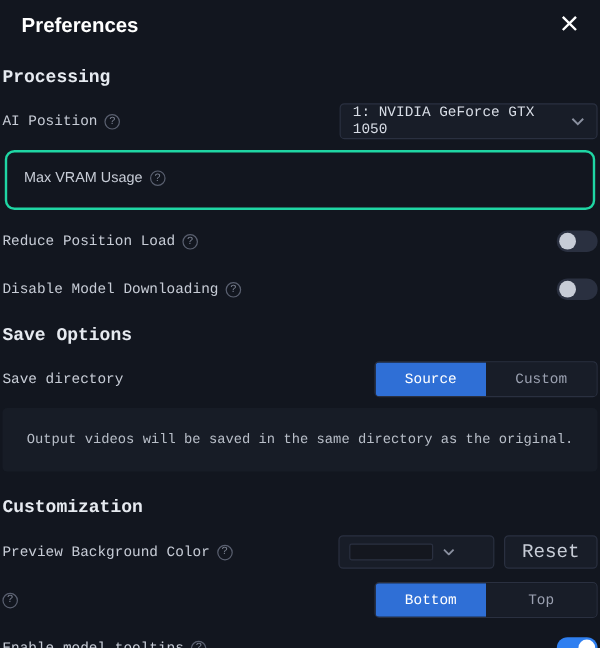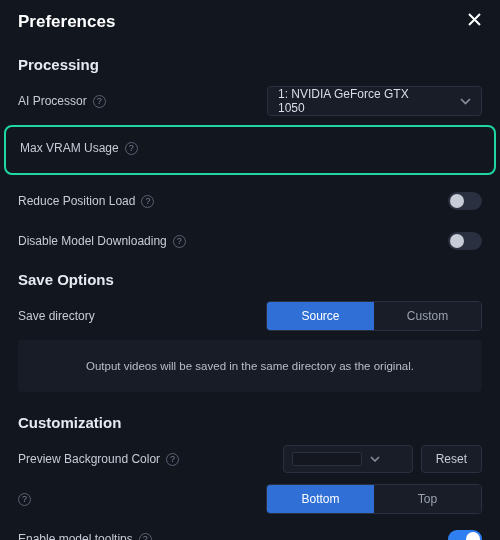--- a/index.html
+++ b/index.html
@@ -23,21 +23,22 @@
     font-weight: 600;
     color: #fff;
   }
   .close-btn {
     color: #fff;
     font-size: 18px;
     cursor: pointer;
     line-height: 1;
   }
   .section {
-    padding: 0 18px;
+    padding: 0 2px;
+    font-family: Liberation Mono, monospace;
   }
   .section-title {
     font-size: 15px;
     font-weight: 600;
     color: #e6eaf0;
     margin-top: 14px;
     margin-bottom: 12px;
   }
   .row {
     display: flex;
@@ -155,21 +156,21 @@
   .toggle.on .toggle-thumb { right: 2px; }
 
   .seg {
     display: flex;
     border: 1px solid #2a3040;
     border-radius: 4px;
     overflow: hidden;
     height: 30px;
   }
   .seg-btn {
-    width: 107px;
+    width: 92px;
     display: flex;
     align-items: center;
     justify-content: center;
     font-size: 12px;
     color: #9aa0b0;
     cursor: pointer;
     background: #181d28;
   }
   .seg-btn.active {
     background: #2f6fd6;
@@ -206,21 +207,21 @@
     border-radius: 2px;
   }
   .reset-btn {
     height: 28px;
     padding: 0 14px;
     background: #181d28;
     border: 1px solid #2a3040;
     border-radius: 4px;
     display: flex;
     align-items: center;
-    font-size: 12px;
+    font-size: 16px;
     color: #c7ccd6;
     cursor: pointer;
     margin-left: 8px;
   }
   .right-controls {
     display: flex;
     align-items: center;
   }
 </style>
 </head>
@@ -233,21 +234,21 @@
         <path d="M2 2 L13 13 M13 2 L2 13"></path>
       </svg>
   </div>
 </div>
 
 <div class="section">
   <div class="section-title">Processing</div>
 
   <div class="row">
     <div class="row-label">
-      <span>AI Processor</span>
+      <span>AI Position</span>
       <span class="help-icon">?</span>
     </div>
     <div class="select">
       <span>1: NVIDIA GeForce GTX 1050</span>
       <span class="chevron">
         <svg width="11" height="7" viewBox="0 0 11 7" fill="none" stroke="#8a90a0" stroke-width="1.6">
             <path d="M1 1 L5.5 5.5 L10 1"></path>
           </svg>
       </span>
     </div>

